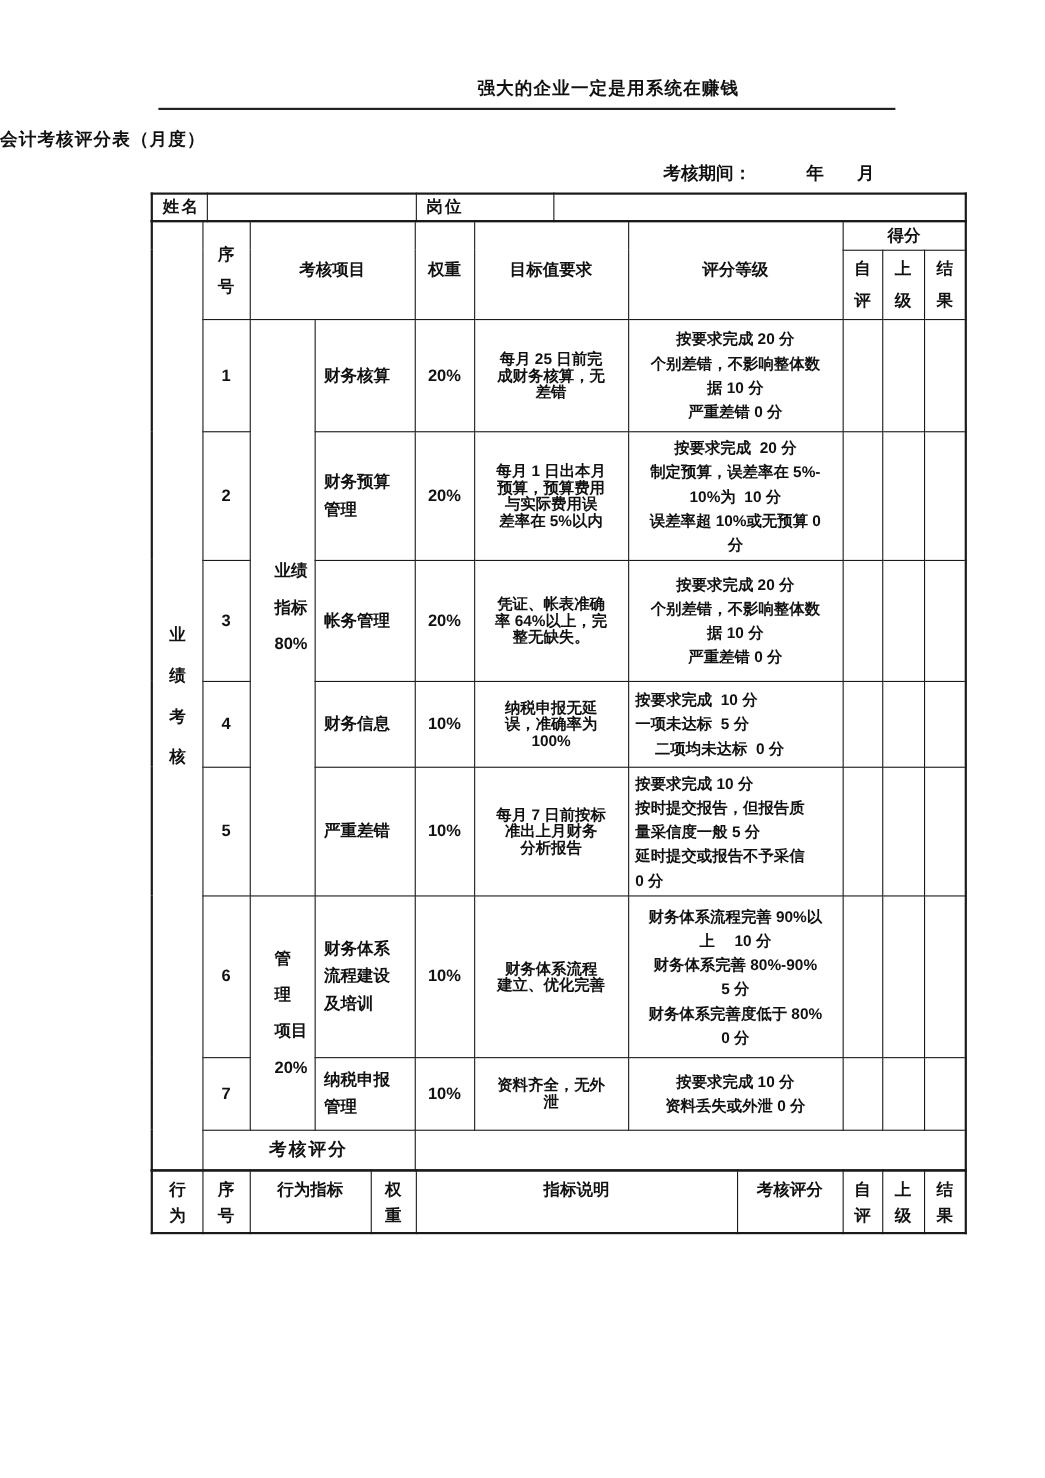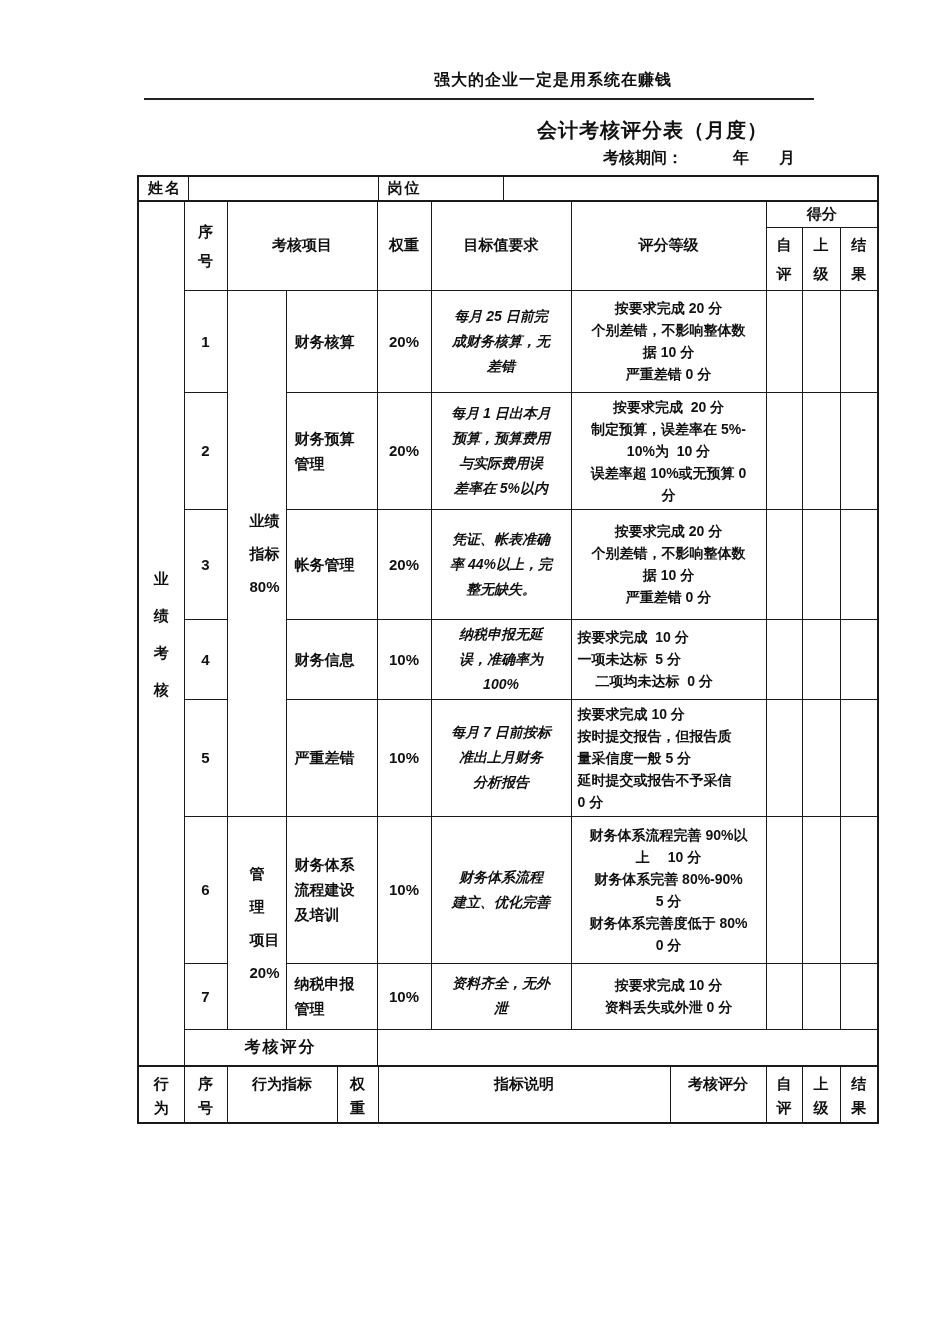--- a/index.html
+++ b/index.html
@@ -11,42 +11,42 @@
   }
   .slogan-wrap {
     position:absolute; left:144px; top:70px; width:670px;
     border-bottom:2px solid #222;
     text-align:center; text-indent:148px;
     font-size:16px; font-weight:700; padding-bottom:7px;
     letter-spacing:1px;
   }
   .doc-title {
     position:absolute; left:0; top:117px; width:768px;
-    text-align:right; font-size:20px; font-weight:700;
+    text-align:left; font-size:16px; font-weight:700;
     letter-spacing:1px;
   }
   .period {
     position:absolute; left:603px; top:148px;
     font-size:16px; font-weight:700; white-space:nowrap;
   }
   .period .yr { margin-left:50px; }
   .period .mo { margin-left:30px; }
 
   .tbl-zone { position:absolute; left:137px; top:175px; width:740px; }
   table { border-collapse:collapse; table-layout:fixed; width:740px; }
   table.t { border:2px solid #1a1a1a; }
   table.t + table.t { margin-top:-2px; }
   td { border:1px solid #1a1a1a; vertical-align:middle; text-align:center;
        font-size:15px; font-weight:600; color:#111; overflow:hidden;
        padding:2px 4px; }
   .pre { white-space:pre-wrap; }
   .left { text-align:left; }
   .item { text-align:left; padding-left:8px; line-height:25px; }
   .cat  { text-align:left; padding-left:22px; line-height:33px; }
-  .target { font-size:14px; line-height:25px; padding:2px 5px;font-style:italic; }
+  .target { font-size:14px; line-height:15px; padding:2px 5px; }
   .grade  { font-size:14px; line-height:22px; padding:3px 6px;margin-top:24px; }
   .vsec { line-height:37px; font-size:15px; }
   .stack2 { line-height:29px; }
   .wtotal { font-weight:700; font-size:16px; letter-spacing:2px; }
   .bhv td { vertical-align:top; padding-top:5px; line-height:24px; }
   .namecell { text-align:left; padding-left:9px; letter-spacing:2px; }
 </style>
 </head>
 <body>
 
@@ -145,21 +145,21 @@
       <td></td>
       <td></td>
       <td></td>
     </tr>
 
     <tr style="height:110px">
       <td>3</td>
       <td class="pre item">帐务管理</td>
       <td>20%</td>
       <td class="pre target">凭证、帐表准确
-率 44%以上，完
+率 64%以上，完
 整无缺失。</td>
       <td class="pre grade">按要求完成 20 分
 个别差错，不影响整体数
 据 10 分
 严重差错 0 分</td>
       <td></td>
       <td></td>
       <td></td>
     </tr>
 

